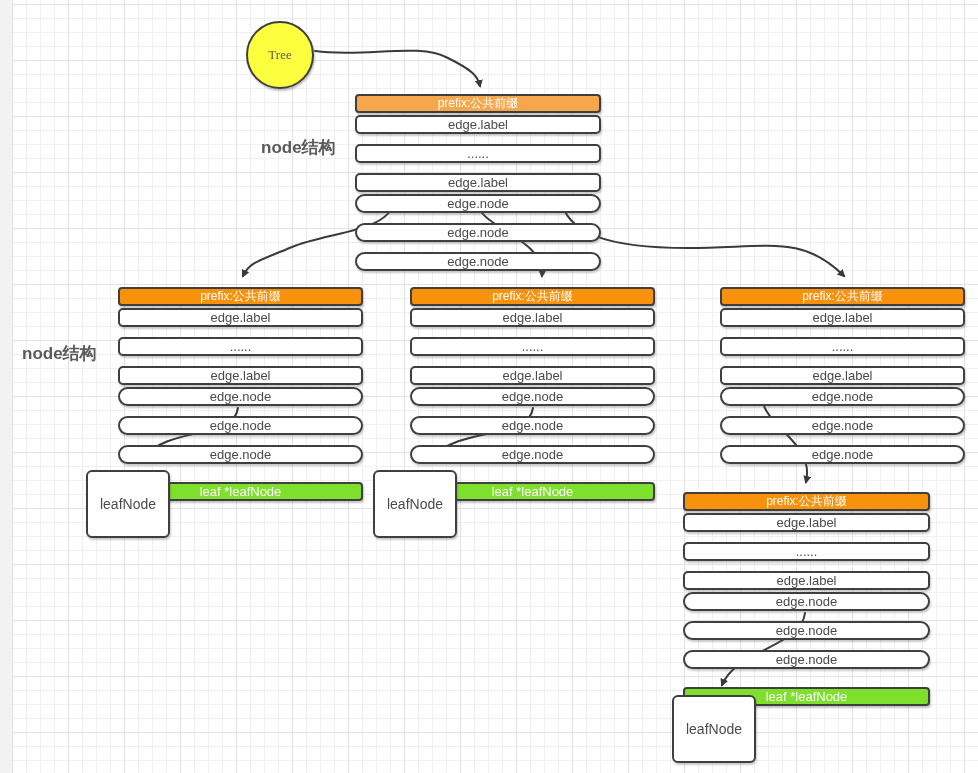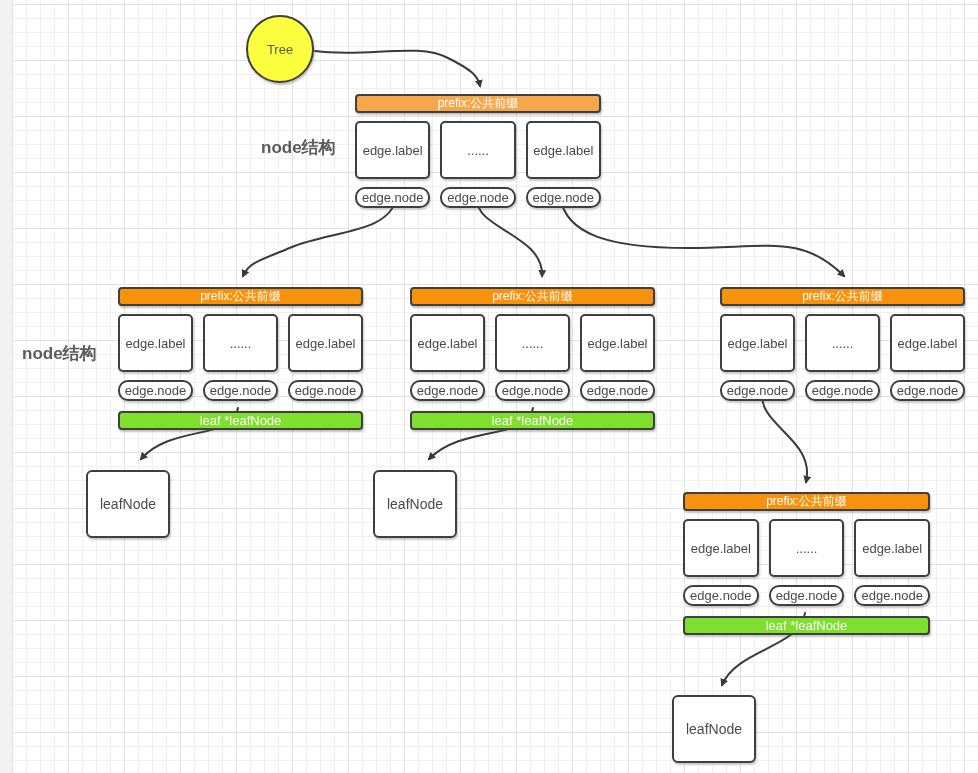--- a/index.html
+++ b/index.html
@@ -26,30 +26,30 @@
     font-size:13px;color:#5a5a5a;
     box-shadow:1px 2px 2px rgba(80,80,80,.35);
   }
   .node{position:absolute;}
   .node-header{
     height:19px;border:2px solid #3f3f3f;border-radius:4px;background:#f8920d;
     color:#ffffff;display:flex;align-items:center;justify-content:center;
     font-size:12px;box-shadow:1px 2px 2px rgba(80,80,80,.35);
   }
   .node-header.light{background:#f7a74b;}
-  .cell-row{display:flex;gap:10px;margin-top:8px;}
+  .cell-row{display:flex;gap:10px;margin-top:2px;flex-direction:column;}
   .cell{
     flex:1;border:2px solid #3f3f3f;border-radius:5px;background:#ffffff;
     display:flex;align-items:center;justify-content:center;
     font-size:13px;color:#4a4a4a;box-shadow:1px 2px 2px rgba(80,80,80,.3);
   }
   .cell-row.tall .cell{height:58px;}
   .cell-row.short .cell{height:21px;border-radius:10px;}
   .leaf-row{
-    margin-top:10px;height:19px;border:2px solid #3f3f3f;border-radius:4px;
+    margin-top:18px;height:19px;border:2px solid #3f3f3f;border-radius:4px;
     background:#7ee02d;color:#ffffff;display:flex;align-items:center;justify-content:center;
     font-size:13px;box-shadow:1px 2px 2px rgba(80,80,80,.35);
   }
   .leaf-box{
     position:absolute;width:84px;height:68px;border:2px solid #3f3f3f;border-radius:6px;
     background:#ffffff;display:flex;align-items:center;justify-content:center;
     font-size:14px;color:#4a4a4a;box-shadow:1px 2px 2px rgba(80,80,80,.3);
   }
   .annotation{position:absolute;font-size:17px;color:#5a5a5a;font-weight:bold;}
 </style>
@@ -70,21 +70,21 @@
       <path d="M 396 197 C 392 233, 330 231, 292 247 C 262 260, 250 261, 243 276" marker-end="url(#arrow)"></path>
       <path d="M 478 197 C 471 228, 544 234, 542 276" marker-end="url(#arrow)"></path>
       <path d="M 560 197 C 566 234, 608 248, 688 248 C 768 248, 802 234, 844 276" marker-end="url(#arrow)"></path>
       <path d="M 238 408 C 233 441, 172 424, 141 459" marker-end="url(#arrow)"></path>
       <path d="M 533 408 C 528 441, 464 424, 429 459" marker-end="url(#arrow)"></path>
       <path d="M 763 389 C 754 425, 816 438, 806 482" marker-end="url(#arrow)"></path>
       <path d="M 805 613 C 801 647, 737 649, 722 685" marker-end="url(#arrow)"></path>
     </g>
   </svg>
 
-  <div class="shape-circle" style="left:246px;top:15px;">
+  <div class="shape-circle" style="left:246px;top:21px;font-family:Liberation Serif, serif;">
     <span>Tree</span>
   </div>
 
   <div class="annotation" style="left:261px;top:136px;">node结构</div>
   <div class="annotation" style="left:22px;top:342px;">node结构</div>
 
   <div class="node" style="left:355px;top:94px;width:246px;">
     <div class="node-header light">prefix:公共前缀</div>
     <div class="cell-row tall">
       <div class="cell">edge.label</div>

